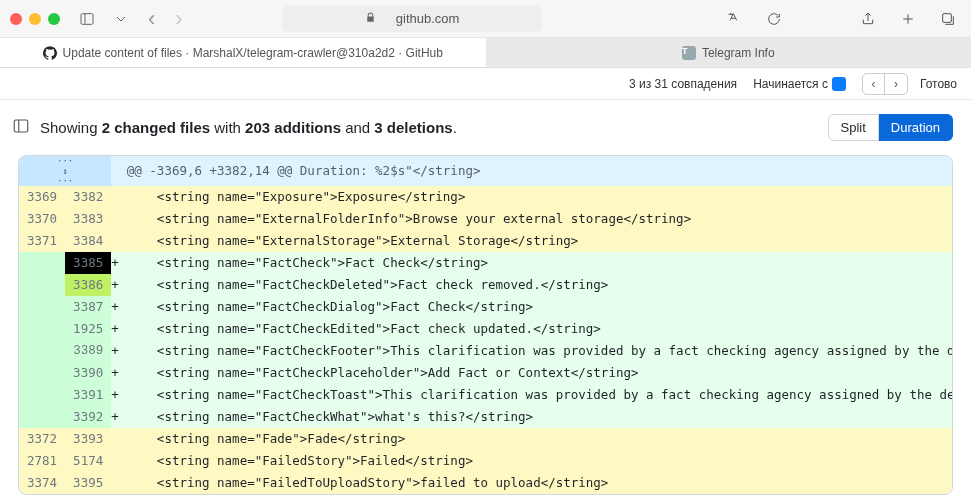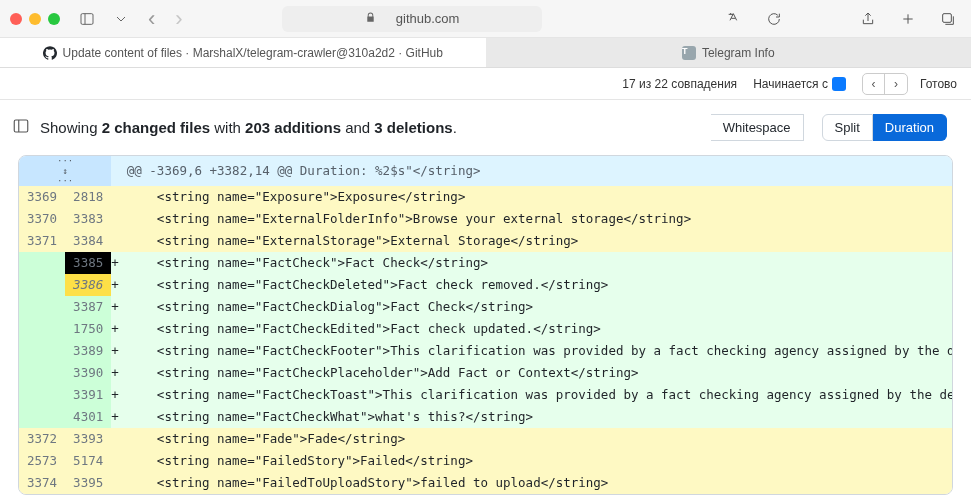--- a/index.html
+++ b/index.html
@@ -78,21 +78,21 @@
   }
   .find-input .mag { position:absolute; left:5px; top:3px; color:#888;}
   .find-input input { border:none; outline:none; font-size:12px; width:100%; background:transparent;}
   .find-input .xmark { position:absolute; right:4px; top:3px; width:14px;height:14px;background:#555;border-radius:50%;color:#fff;font-size:10px;display:flex;align-items:center;justify-content:center;}
   .stepper { display:flex; border:1px solid #ccc; border-radius:5px; overflow:hidden; height:22px;}
   .stepper div { width:22px; display:flex;align-items:center;justify-content:center; color:#555; font-size:12px;}
   .stepper div:first-child { border-right:1px solid #ccc;}
   .done { color:#333; padding:0 4px;}
   
   .diff-header {
-    display:flex; align-items:center; padding:14px 24px 14px 12px; gap:10px;
+    display:flex; align-items:center; padding:14px 18px 14px 12px; gap:10px;
   }
   .file-toggle svg { width:18px; height:18px; stroke:#555; fill:none; stroke-width:1.5;}
   .summary { font-size:15px; }
   .summary strong { font-weight:600; }
   .spacer { flex:1; }
   .btn {
     border:1px solid #d0d7de; background:#fff; color:#24292f;
     padding:5px 12px; border-radius:6px; font-size:13px; font-weight:500;
     display:inline-flex; align-items:center;
   }
@@ -188,21 +188,21 @@
     </span>
     <span>Update content of files · MarshalX/telegram-crawler@310a2d2 · GitHub</span>
   </div>
   <div class="tab">
     <span class="favicon tg-icon">T</span>
     <span>Telegram Info</span>
   </div>
 </div>
 
 <div class="find-bar">
-  <span class="matches">17 из 22 совпадения</span>
+  <span class="matches">3 из 31 совпадения</span>
   <span class="segment">
     <span>Начинается с</span>
     <span class="blue-chip"></span>
   </span>
   <div class="stepper">
     <div>‹</div>
     <div>›</div>
   </div>
   <span class="done">Готово</span>
 </div>
@@ -212,41 +212,40 @@
     <svg viewBox="0 0 24 24">
         <rect x="3" y="4" width="18" height="16" rx="2"></rect>
         <line x1="9" y1="4" x2="9" y2="20"></line>
       </svg>
   </span>
   <span class="summary">
     <span>Showing </span><strong>2 changed files</strong><span> with </span><strong>203 additions</strong><span> and </span><strong>3 deletions</strong><span>.</span>
   </span>
   <span class="spacer"></span>
   <div class="btn-group">
-    <span class="btn">Whitespace</span>
   </div>
   <div class="btn-group btn-gap">
     <span class="btn">Split</span>
     <span class="btn active">Duration</span>
   </div>
 </div>
 
 <div class="diff-box">
   <table class="diff">
     <tbody id="diff-body">
         <tr class="hunk">
           <td colspan="2" class="num" style="text-align: center;">
             <div style="font-size:9px;line-height:10px;color:#57606a;">···<br>↕<br>···</div>
           </td>
           <td class="mark"></td>
           <td class="code">@@ -3369,6 +3382,14 @@ Duration: %2$s"&lt;/string&gt;</td>
         </tr>
         <tr class="ctx">
           <td class="num">3369</td>
-          <td class="num">2818</td>
+          <td class="num">3382</td>
           <td class="mark"></td>
           <td class="code">    &lt;string name="Exposure"&gt;Exposure&lt;/string&gt;</td>
         </tr>
         <tr class="ctx">
           <td class="num">3370</td>
           <td class="num">3383</td>
           <td class="mark"></td>
           <td class="code">    &lt;string name="ExternalFolderInfo"&gt;Browse your external storage&lt;/string&gt;</td>
         </tr>
         <tr class="ctx">
@@ -256,68 +255,68 @@
           <td class="code">    &lt;string name="ExternalStorage"&gt;External Storage&lt;/string&gt;</td>
         </tr>
         <tr class="add">
           <td class="num" style="background: rgb(204, 255, 216);"></td>
           <td class="num" style="background: #000000;">3385</td>
           <td class="mark">+</td>
           <td class="code">    &lt;string name="FactCheck"&gt;Fact Check&lt;/string&gt;</td>
         </tr>
         <tr class="add">
           <td class="num" style="background: rgb(204, 255, 216);"></td>
-          <td class="num" style="background: #fde047; font-style: italic;">3386</td>
+          <td class="num" style="background: #bef264;">3386</td>
           <td class="mark">+</td>
           <td class="code">    &lt;string name="FactCheckDeleted"&gt;Fact check removed.&lt;/string&gt;</td>
         </tr>
         <tr class="add">
           <td class="num" style="background: rgb(204, 255, 216);"></td>
           <td class="num" style="background: rgb(204, 255, 216);">3387</td>
           <td class="mark">+</td>
           <td class="code">    &lt;string name="FactCheckDialog"&gt;Fact Check&lt;/string&gt;</td>
         </tr>
         <tr class="add">
           <td class="num" style="background: rgb(204, 255, 216);"></td>
-          <td class="num" style="background: rgb(204, 255, 216);">1750</td>
+          <td class="num" style="background: rgb(204, 255, 216);">1925</td>
           <td class="mark">+</td>
           <td class="code">    &lt;string name="FactCheckEdited"&gt;Fact check updated.&lt;/string&gt;</td>
         </tr>
         <tr class="add">
           <td class="num" style="background: rgb(204, 255, 216);"></td>
-          <td class="num" style="background: rgb(204, 255, 216);">3389</td>
+          <td class="num" style="background: rgb(204, 255, 216); font-family: Liberation Mono, monospace;">3389</td>
           <td class="mark">+</td>
           <td class="code">    &lt;string name="FactCheckFooter"&gt;This clarification was provided by a fact checking agency assigned by the department of the government of your country (%s) responsible for combating misinformation.&lt;/string&gt;</td>
         </tr>
         <tr class="add">
           <td class="num" style="background: rgb(204, 255, 216);"></td>
           <td class="num" style="background: rgb(204, 255, 216);">3390</td>
           <td class="mark">+</td>
           <td class="code">    &lt;string name="FactCheckPlaceholder"&gt;Add Fact or Context&lt;/string&gt;</td>
         </tr>
         <tr class="add">
           <td class="num" style="background: rgb(204, 255, 216);"></td>
           <td class="num" style="background: rgb(204, 255, 216);">3391</td>
           <td class="mark">+</td>
           <td class="code">    &lt;string name="FactCheckToast"&gt;This clarification was provided by a fact checking agency assigned by the department of the government of your country (%s) responsible for combating misinformation.&lt;/string&gt;</td>
         </tr>
         <tr class="add">
           <td class="num" style="background: rgb(204, 255, 216);"></td>
-          <td class="num" style="background: rgb(204, 255, 216);">4301</td>
+          <td class="num" style="background: rgb(204, 255, 216);">3392</td>
           <td class="mark">+</td>
           <td class="code">    &lt;string name="FactCheckWhat"&gt;what's this?&lt;/string&gt;</td>
         </tr>
         <tr class="ctx">
           <td class="num">3372</td>
           <td class="num">3393</td>
           <td class="mark"></td>
           <td class="code">    &lt;string name="Fade"&gt;Fade&lt;/string&gt;</td>
         </tr>
         <tr class="ctx">
-          <td class="num">2573</td>
+          <td class="num">2781</td>
           <td class="num">5174</td>
           <td class="mark"></td>
           <td class="code">    &lt;string name="FailedStory"&gt;Failed&lt;/string&gt;</td>
         </tr>
         <tr class="ctx">
           <td class="num">3374</td>
           <td class="num">3395</td>
           <td class="mark"></td>
           <td class="code">    &lt;string name="FailedToUploadStory"&gt;failed to upload&lt;/string&gt;</td>
         </tr>

